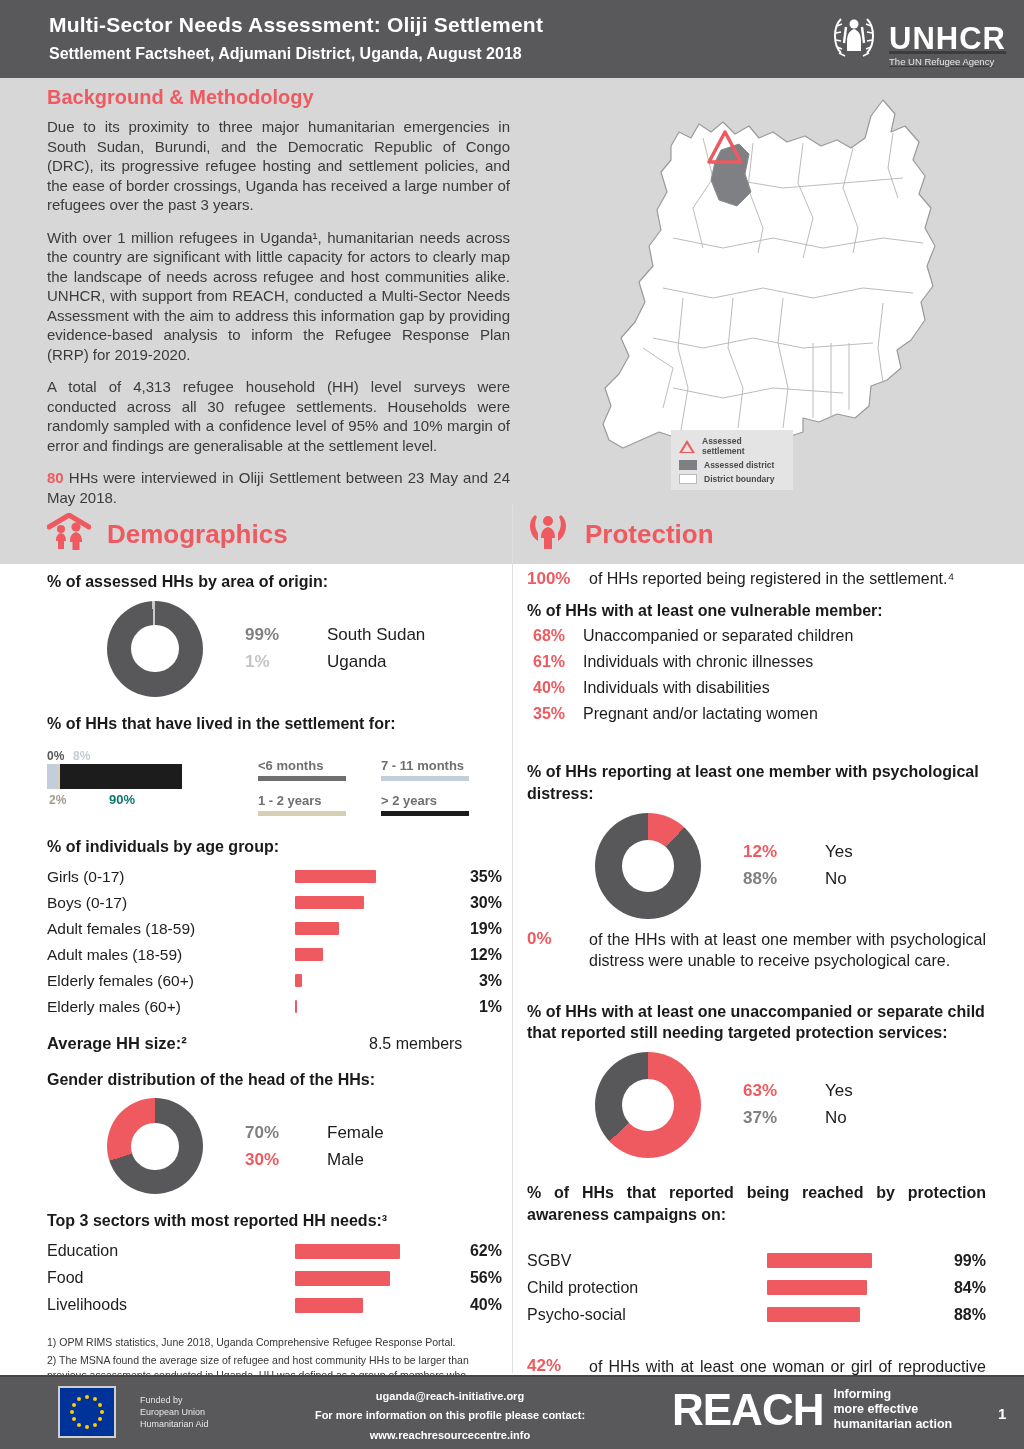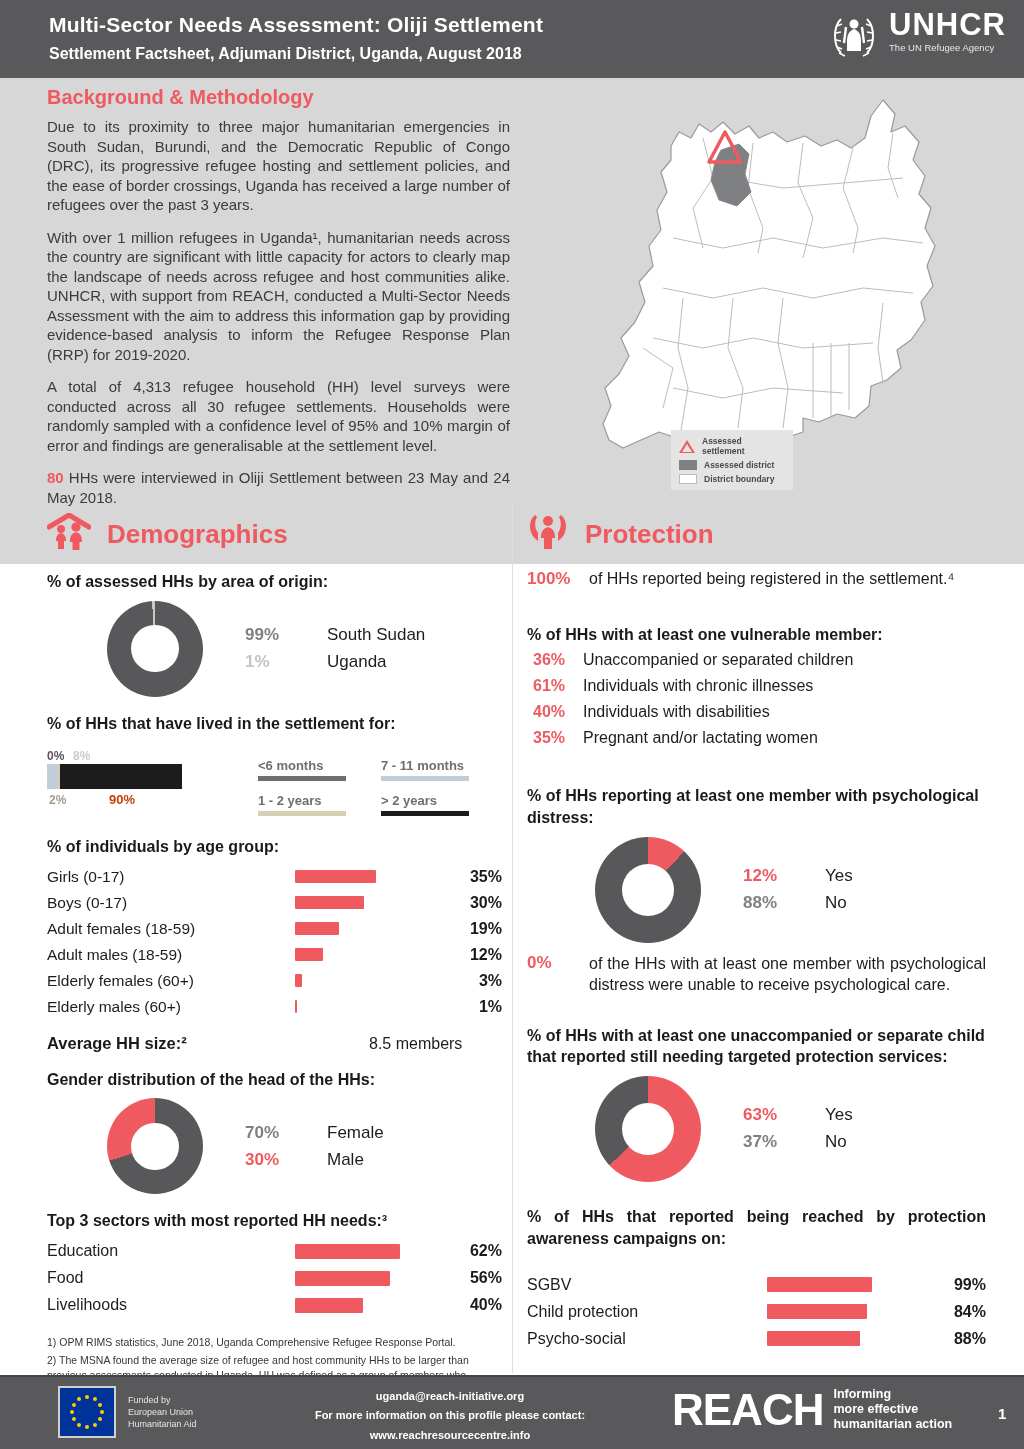--- a/index.html
+++ b/index.html
@@ -7,21 +7,21 @@
   #page {
     position:relative; width:1024px; height:1449px; margin:0 auto;
     background:#ffffff; overflow:hidden;
     font-family:"Liberation Sans", sans-serif; color:#3c3c3c;
   }
 
   
   .header { position:absolute; left:0; top:0; width:1024px; height:78px; background:#59595b; }
   .header-title { position:absolute; left:49px; top:13px; font-size:21px; font-weight:bold; color:#fff; letter-spacing:.2px; }
   .header-sub   { position:absolute; left:49px; top:45px; font-size:16px; font-weight:bold; color:#fff; }
-  .unhcr { position:absolute; right:18px; top:9px; display:flex; align-items:flex-start; gap:8px; }
+  .unhcr { position:absolute; right:18px; top:9px; display:flex; align-items:flex-end; gap:8px;text-decoration:underline; }
   .unhcr-text .big { font-size:31px; font-weight:bold; color:#fff; letter-spacing:1px; line-height:1; }
   .unhcr-text .tag { font-size:9.5px; color:#e8e8e8; margin-top:2px; }
 
   
   .topsec { position:absolute; left:0; top:78px; width:1024px; height:486px; background:#d7d7d8; }
   .bgcol { position:absolute; left:47px; top:8px; width:463px; }
   .bg-heading { font-size:20px; font-weight:bold; color:#ee5a5f; margin-bottom:8px; }
   .bgcol p { font-size:15px; line-height:1.3; text-align:justify; color:#3b3b3b; margin-bottom:13px; }
   .hl { color:#ee5a5f; font-weight:bold; }
 
@@ -96,21 +96,21 @@
   .vuln-row { display:flex; align-items:baseline; height:26px; }
   .vuln-row .vp { flex:0 0 46px; text-align:left; margin-left:6px; font-size:16px; font-weight:bold; color:#ee5a5f; }
   .vuln-row .vl { font-size:16px; color:#1d1d1d; margin-left:4px; }
 
   .big-stat { display:flex; margin-top:20px; }
   .big-stat .sp { flex:0 0 62px; font-size:17px; font-weight:bold; color:#ee5a5f; }
   .big-stat .st { font-size:16px; color:#1d1d1d; line-height:1.32; text-align:justify; }
 
   
   .footer { position:absolute; left:0; top:1375px; width:1024px; height:74px; background:#59595b; border-top:2px solid #454547; }
-  .eu { position:absolute; left:58px; top:9px; display:flex; align-items:center; gap:12px; }
+  .eu { position:absolute; left:58px; top:9px; display:flex; align-items:center; gap:24px; }
   .eu-flag { width:58px; height:52px; background:#003399; border:2px solid #cfcfcf; position:relative; }
   .eu-text { font-size:9px; color:#e6e6e6; line-height:1.35; }
   .contact { position:absolute; left:285px; top:10px; width:330px; text-align:center; color:#fff; font-size:11px; font-weight:bold; line-height:1.75; }
   .reach { position:absolute; left:672px; top:10px; display:flex; align-items:center; }
   .reach-word { font-size:44px; font-weight:bold; color:#fff; letter-spacing:-1px; line-height:1; }
   .reach-tag { margin-left:10px; font-size:12.5px; font-weight:bold; color:#fff; line-height:1.2; }
   .pagenum { position:absolute; left:998px; top:28px; font-size:15px; font-weight:bold; color:#fff; }
 </style>
 </head>
 <body>
@@ -243,21 +243,21 @@
       <div class="sbar-area">
         <span class="slab" style="top:-15px;left:0;color:#58585b">0%</span>
         <span class="slab" style="top:-15px;left:26px;color:#c5ccd3">8%</span>
         <div class="sbar">
           <span style="width: 0px; background: rgb(109, 110, 112);"></span>
           <span style="width: 10.8px; background: rgb(194, 207, 218);"></span>
           <span style="width: 2.7px; background: rgb(214, 207, 180);"></span>
           <span style="width: 121.5px; background: rgb(28, 28, 28);"></span>
         </div>
         <span class="slab" style="bottom:-17px;left:2px;color:#a29c8e">2%</span>
-        <span class="slab" style="bottom:-17px;left:62px;color:#c2410c;font-size:13px">90%</span>
+        <span class="slab" style="bottom:-17px;left:62px;color:#0f766e;font-size:13px">90%</span>
       </div>
       <div class="settle-legend">
         <div class="sl-item">
           <div class="sl-lab">&lt;6 months</div>
           <div class="sl-bar" style="background: rgb(109, 110, 112);"></div>
         </div>
         <div class="sl-item">
           <div class="sl-lab">7 - 11 months</div>
           <div class="sl-bar" style="background: rgb(194, 207, 218);"></div>
         </div>
@@ -383,24 +383,24 @@
         </svg>
       </span>
       <span class="sec-title">Protection</span>
     </div>
 
     <div class="stat-line" style="margin-top:14px">
       <span class="sp">100%</span>
       <span class="st">of HHs reported being registered in the settlement.⁴</span>
     </div>
 
-    <div class="h3" style="margin-top:34px">% of HHs with at least one vulnerable member:</div>
+    <div class="h3" style="margin-top:10px">% of HHs with at least one vulnerable member:</div>
     <div>
       <div class="vuln-row">
-        <span class="vp">36%</span>
+        <span class="vp">68%</span>
         <span class="vl">Unaccompanied or separated children</span>
       </div>
       <div class="vuln-row">
         <span class="vp">61%</span>
         <span class="vl">Individuals with chronic illnesses</span>
       </div>
       <div class="vuln-row">
         <span class="vp">40%</span>
         <span class="vl">Individuals with disabilities</span>
       </div>

